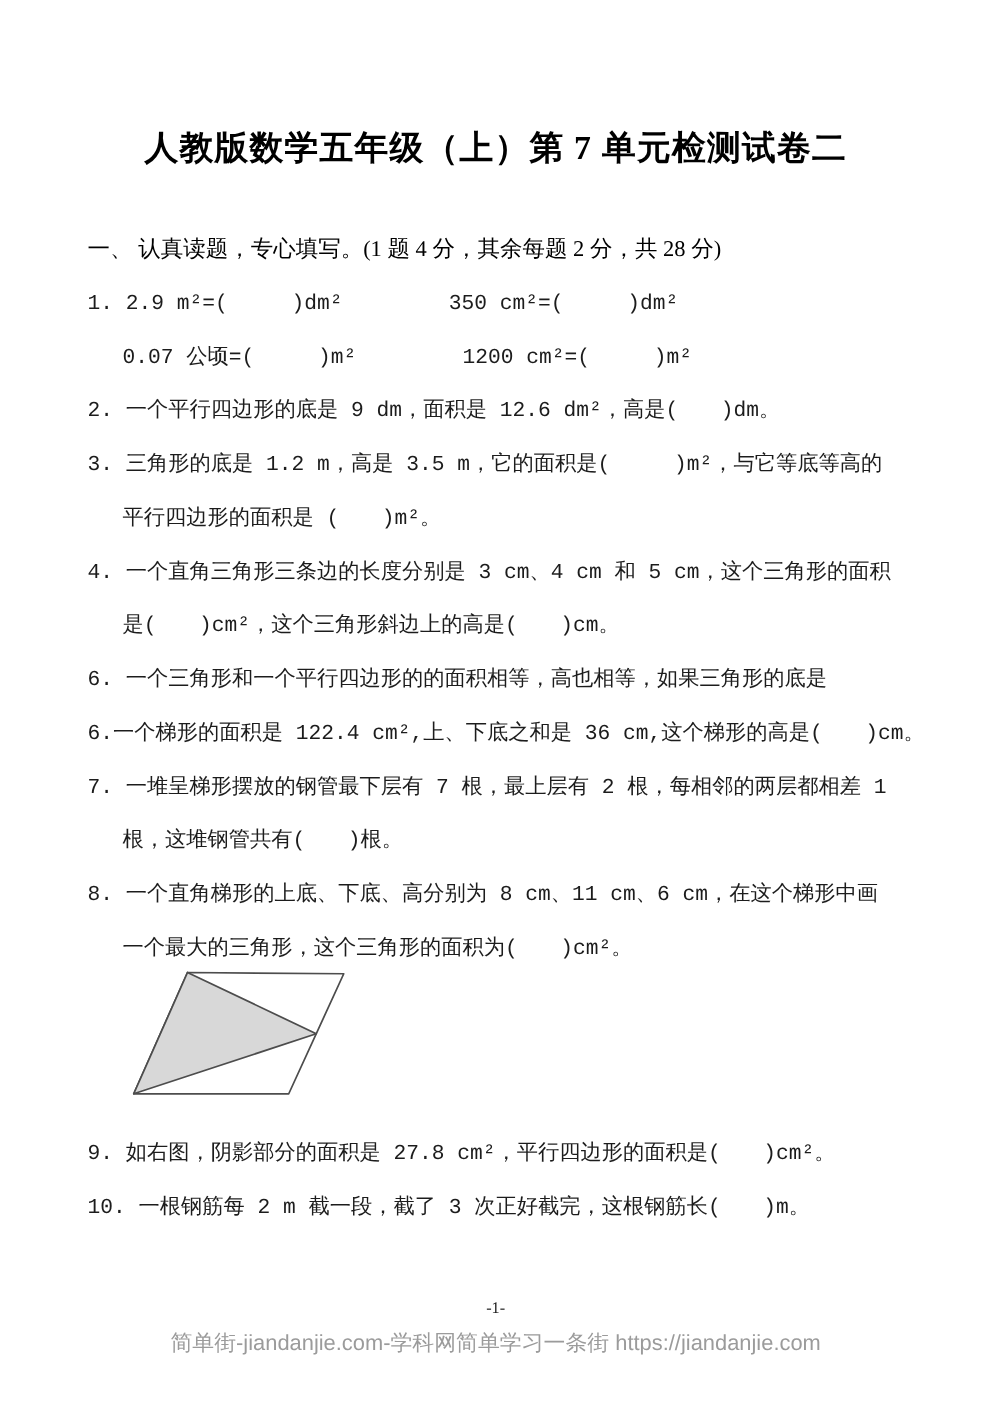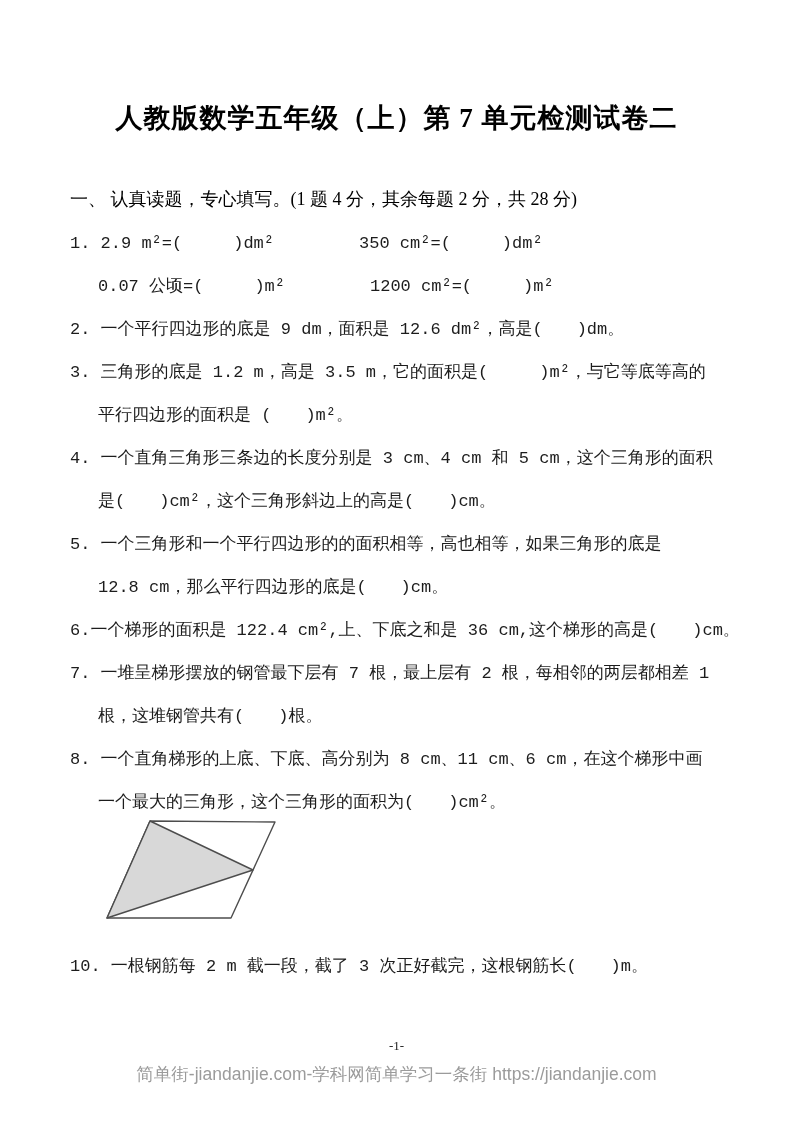--- a/index.html
+++ b/index.html
@@ -86,38 +86,38 @@
     <div class="line cont">0.07 公顷=(　　　)m²　　　　　1200 cm²=(　　　)m²</div>
 
     <div class="line">2. 一个平行四边形的底是 9 dm，面积是 12.6 dm²，高是(　　)dm。</div>
 
     <div class="line">3. 三角形的底是 1.2 m，高是 3.5 m，它的面积是(　　　)m²，与它等底等高的</div>
     <div class="line cont">平行四边形的面积是 (　　)m²。</div>
 
     <div class="line">4. 一个直角三角形三条边的长度分别是 3 cm、4 cm 和 5 cm，这个三角形的面积</div>
     <div class="line cont">是(　　)cm²，这个三角形斜边上的高是(　　)cm。</div>
 
-    <div class="line">5. 一个三角形和一个平行四边形的的面积相等，高也相等，如果三角形的底是</div>
-    <div class="line cont">12.8 cm，那么平行四边形的底是(　　)cm。</div>
+    <div class="line">6. 一个三角形和一个平行四边形的的面积相等，高也相等，如果三角形的底是</div>
 
     <div class="line">6.一个梯形的面积是 122.4 cm²,上、下底之和是 36 cm,这个梯形的高是(　　)cm。</div>
 
     <div class="line">7. 一堆呈梯形摆放的钢管最下层有 7 根，最上层有 2 根，每相邻的两层都相差 1</div>
     <div class="line cont">根，这堆钢管共有(　　)根。</div>
 
     <div class="line">8. 一个直角梯形的上底、下底、高分别为 8 cm、11 cm、6 cm，在这个梯形中画</div>
     <div class="line cont">一个最大的三角形，这个三角形的面积为(　　)cm²。</div>
 
     <div class="figure-row">
       <svg class="fig" width="182" height="106" viewBox="0 0 182 106">
         <polygon class="outline" points="46,3 171,4 127,100 3,100"></polygon>
         <polygon points="46,3 3,100 149,52" fill="#d8d8d8"></polygon>
       </svg>
     </div>
 
+    <div class="line">9. 如右图，阴影部分的面积是 27.8 cm²，平行四边形的面积是(　　)cm²。</div>
 
     <div class="line">10. 一根钢筋每 2 m 截一段，截了 3 次正好截完，这根钢筋长(　　)m。</div>
   </div>
 
   <div class="page-number">-1-</div>
 
   <div class="footer-site">简单街-jiandanjie.com-学科网简单学习一条街 https://jiandanjie.com</div>
 
 </div>
 

